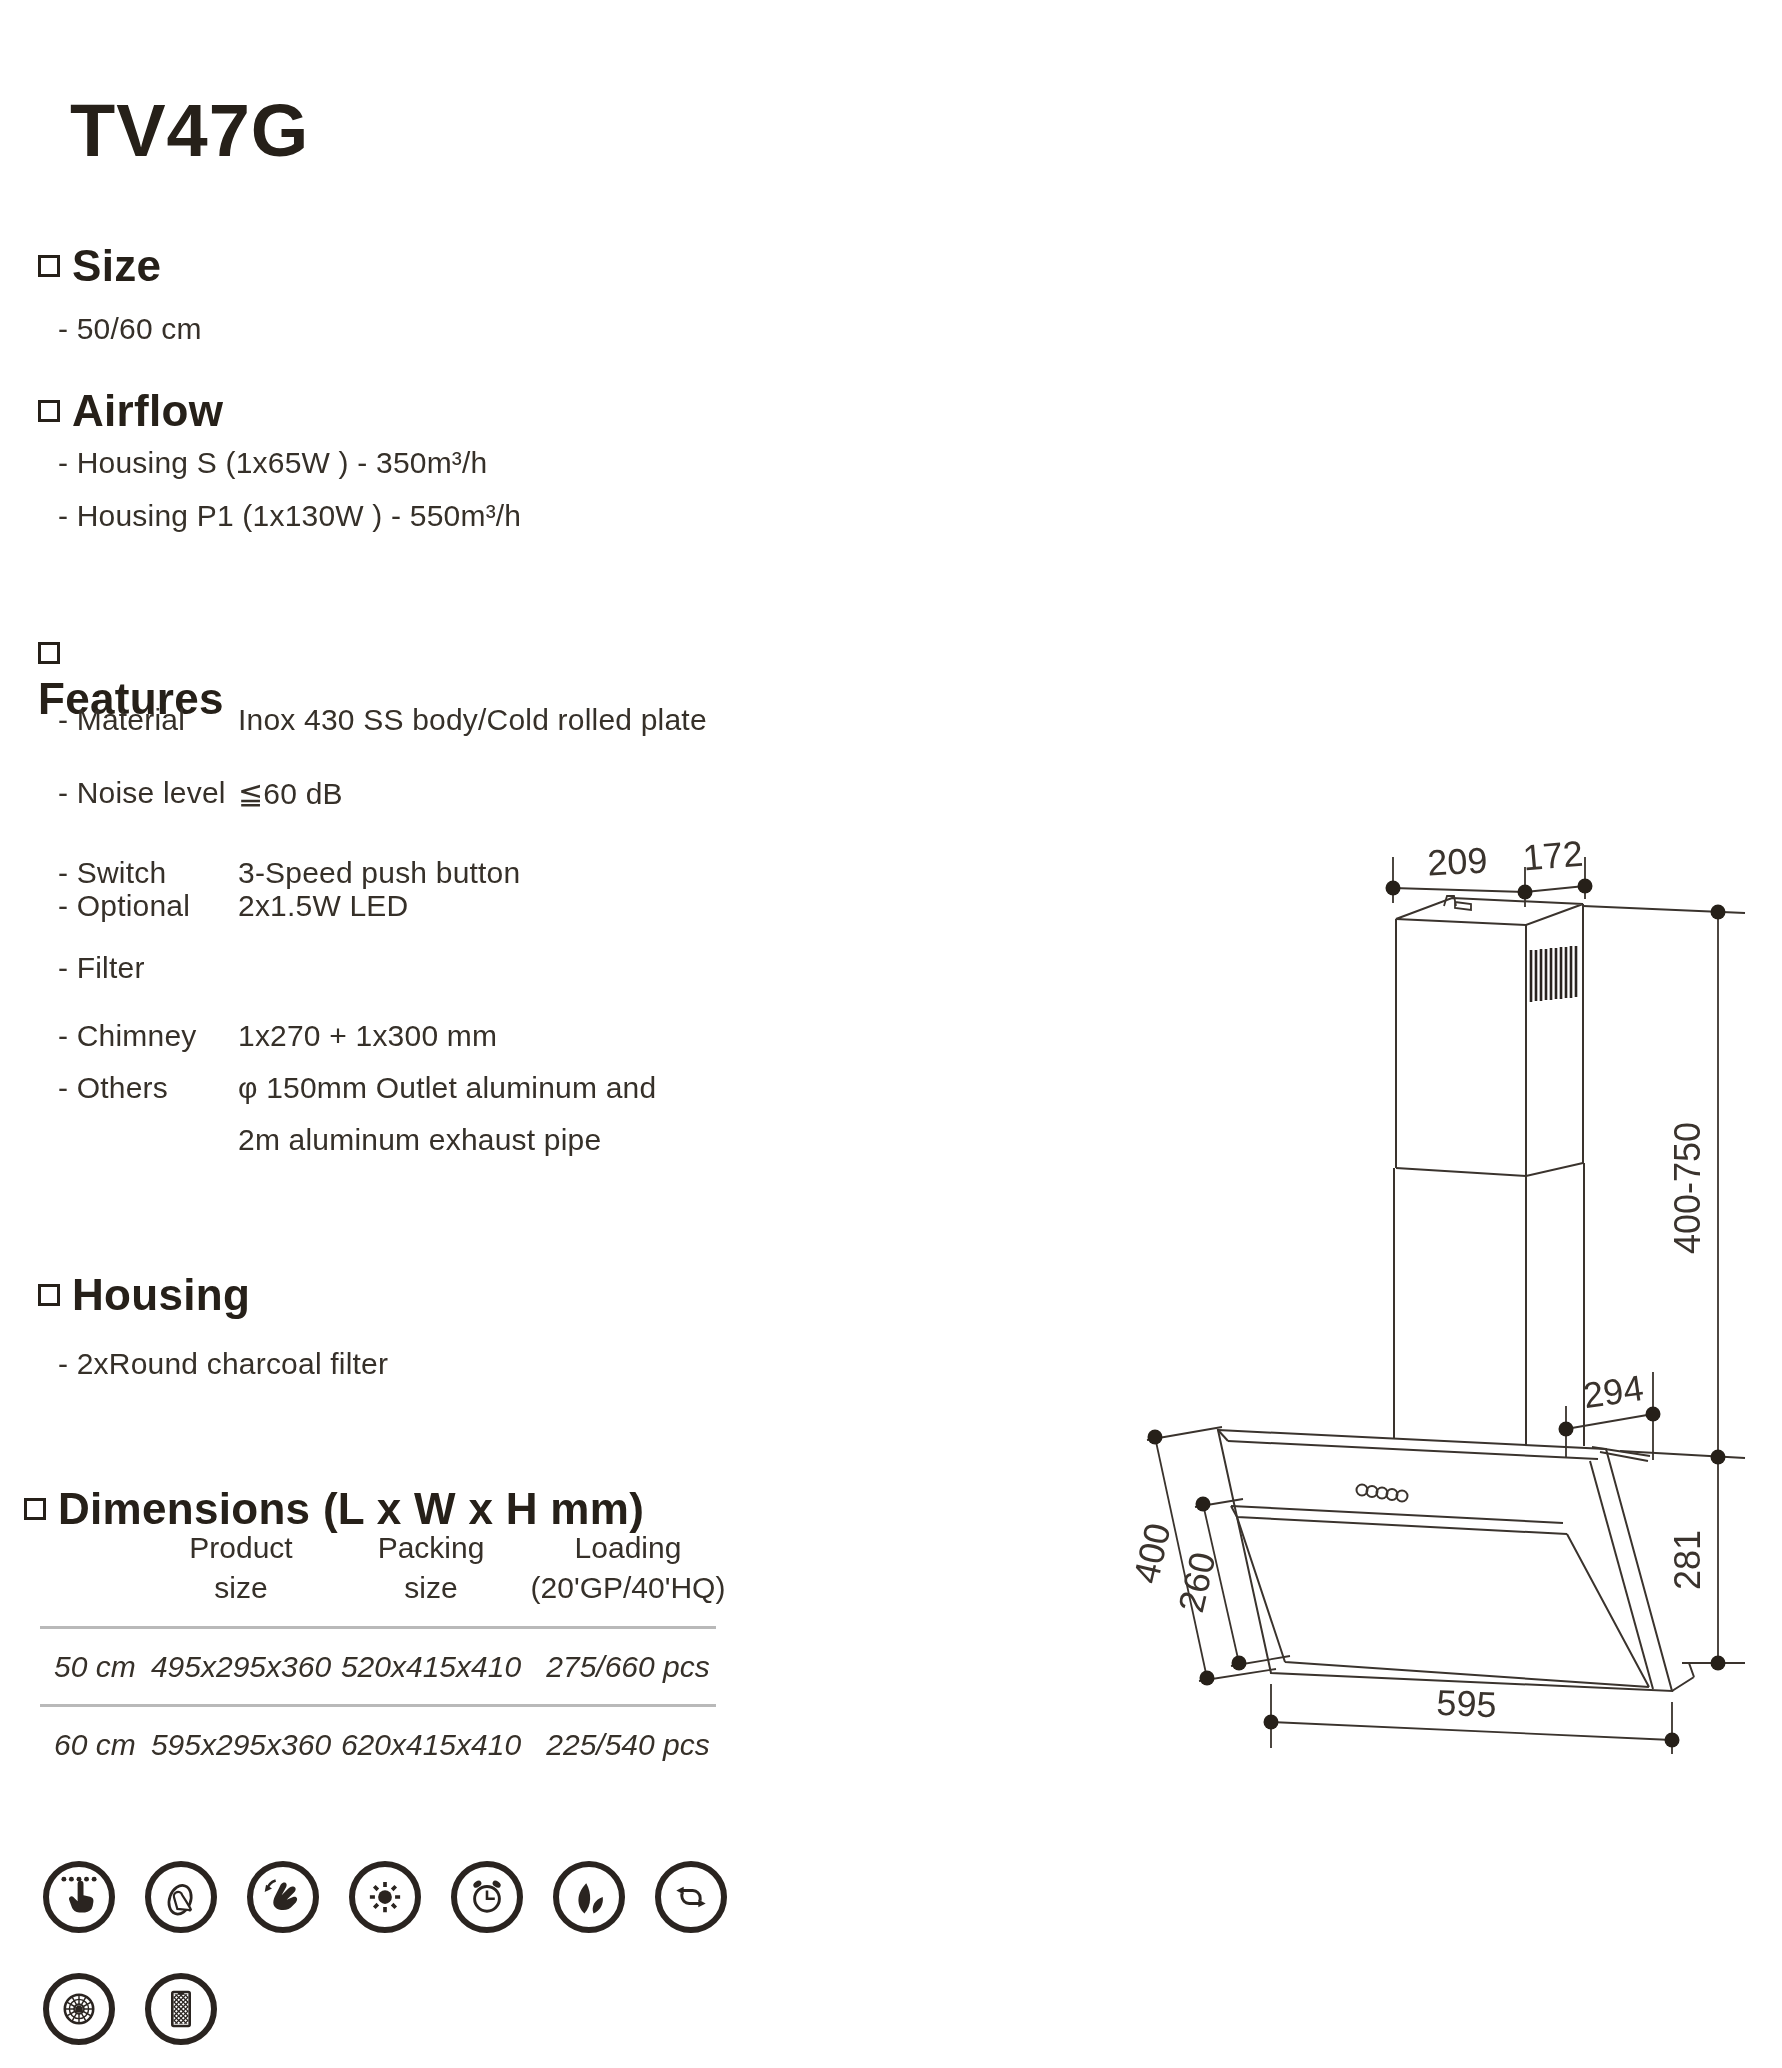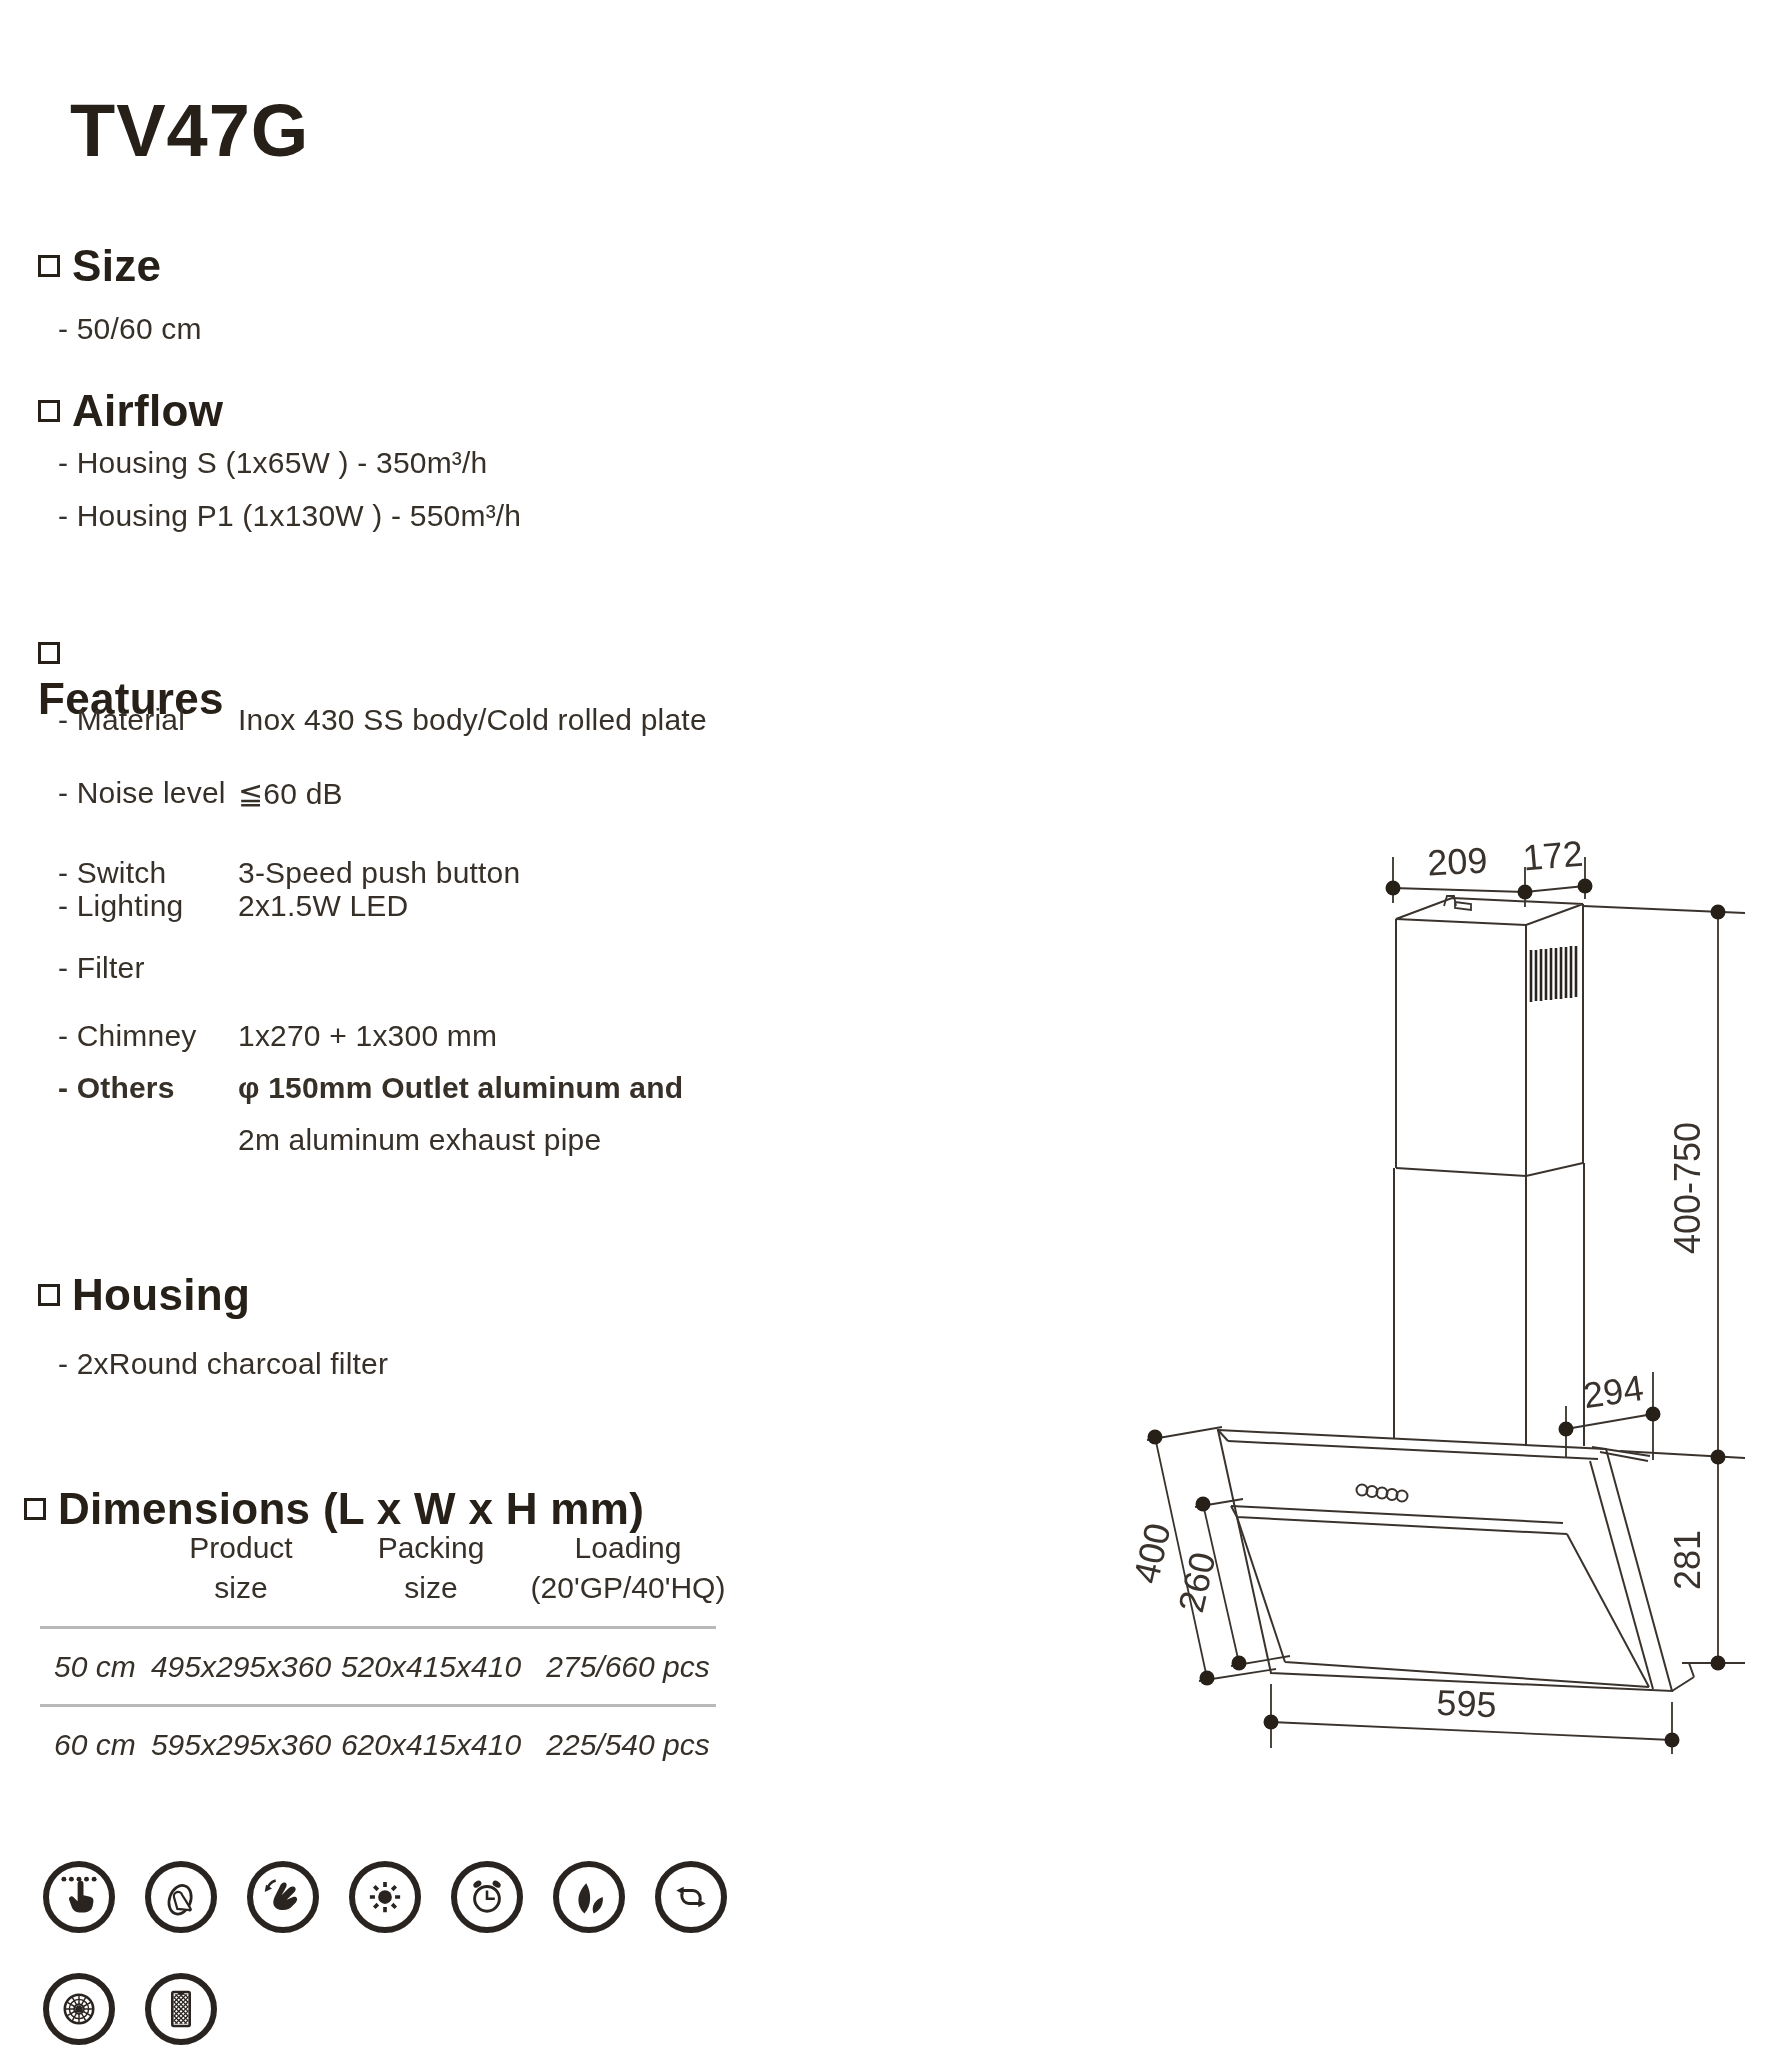--- a/index.html
+++ b/index.html
@@ -75,31 +75,31 @@
 </div>
 <div class="abs body-text feat-row" style="left:58px; top:776px;">
   <div class="feat-label">- Noise level</div>
   <div class="feat-value">≦60 dB</div>
 </div>
 <div class="abs body-text feat-row" style="left:58px; top:836px;margin-top:20px;">
   <div class="feat-label">- Switch</div>
   <div class="feat-value">3-Speed push button</div>
 </div>
 <div class="abs body-text feat-row" style="left:58px; top:889px;">
-  <div class="feat-label">- Lighting</div>
+  <div class="feat-label">- Optional</div>
   <div class="feat-value">2x1.5W LED</div>
 </div>
 <div class="abs body-text feat-row" style="left:58px; top:951px;">
   <div class="feat-label">- Filter</div>
 </div>
 <div class="abs body-text feat-row" style="left:58px; top:1019px;">
   <div class="feat-label">- Chimney</div>
   <div class="feat-value">1x270 + 1x300 mm</div>
 </div>
-<div class="abs body-text feat-row" style="left:58px; top:1071px;font-weight:bold;">
+<div class="abs body-text feat-row" style="left:58px; top:1071px;">
   <div class="feat-label">- Others</div>
   <div class="feat-value">φ 150mm Outlet aluminum and</div>
 </div>
 <div class="abs body-text" style="left:238px; top:1123px;">2m aluminum exhaust pipe</div>
 
 <div class="abs sec-head" style="left:38px; top:1272px;">
   <div class="bullet"></div>
   <div class="txt">Housing</div>
 </div>
 <div class="abs body-text" style="left:58px; top:1347px;">- 2xRound charcoal filter</div>

